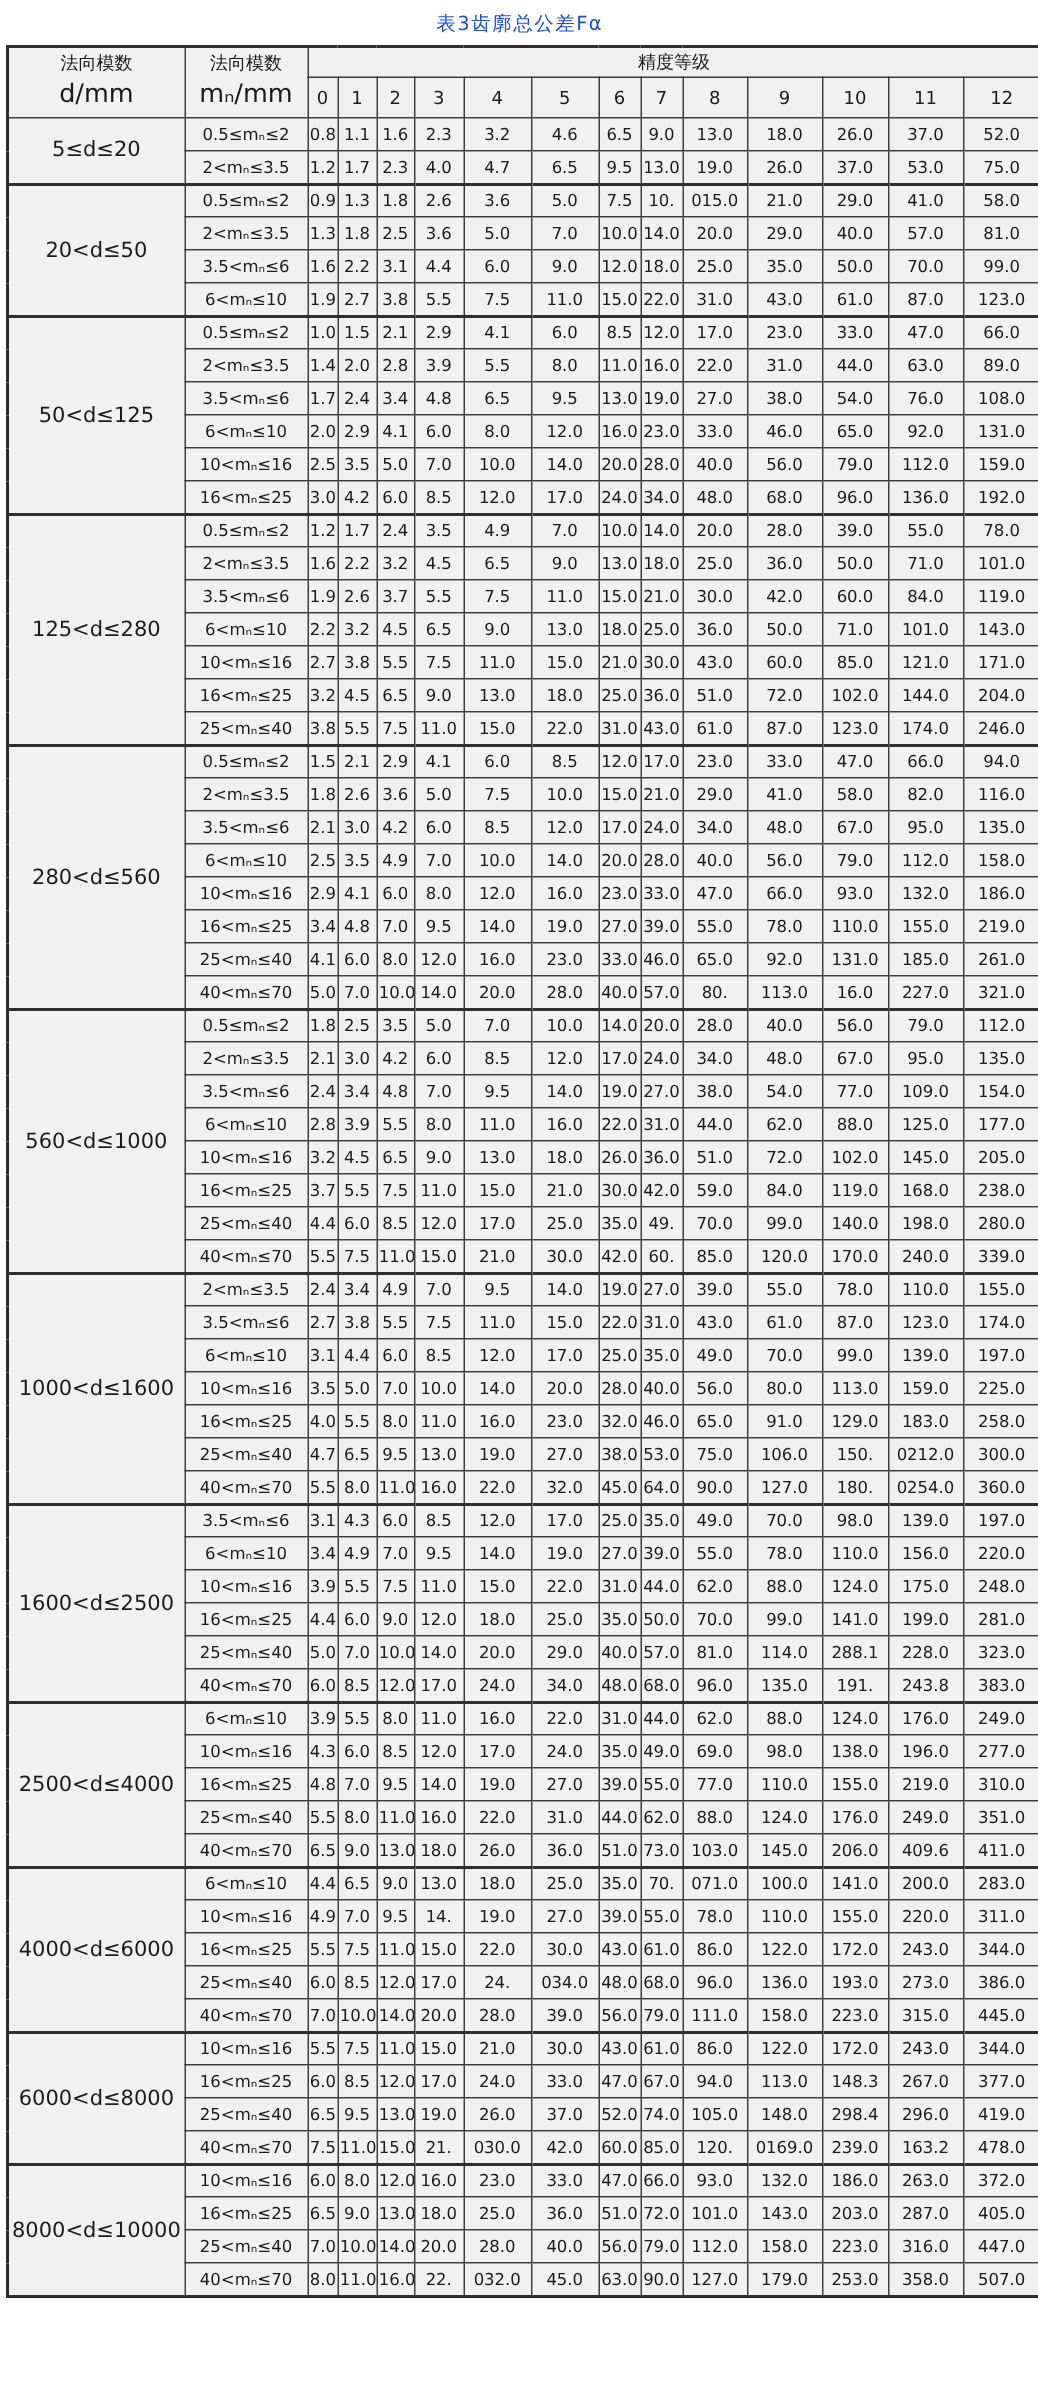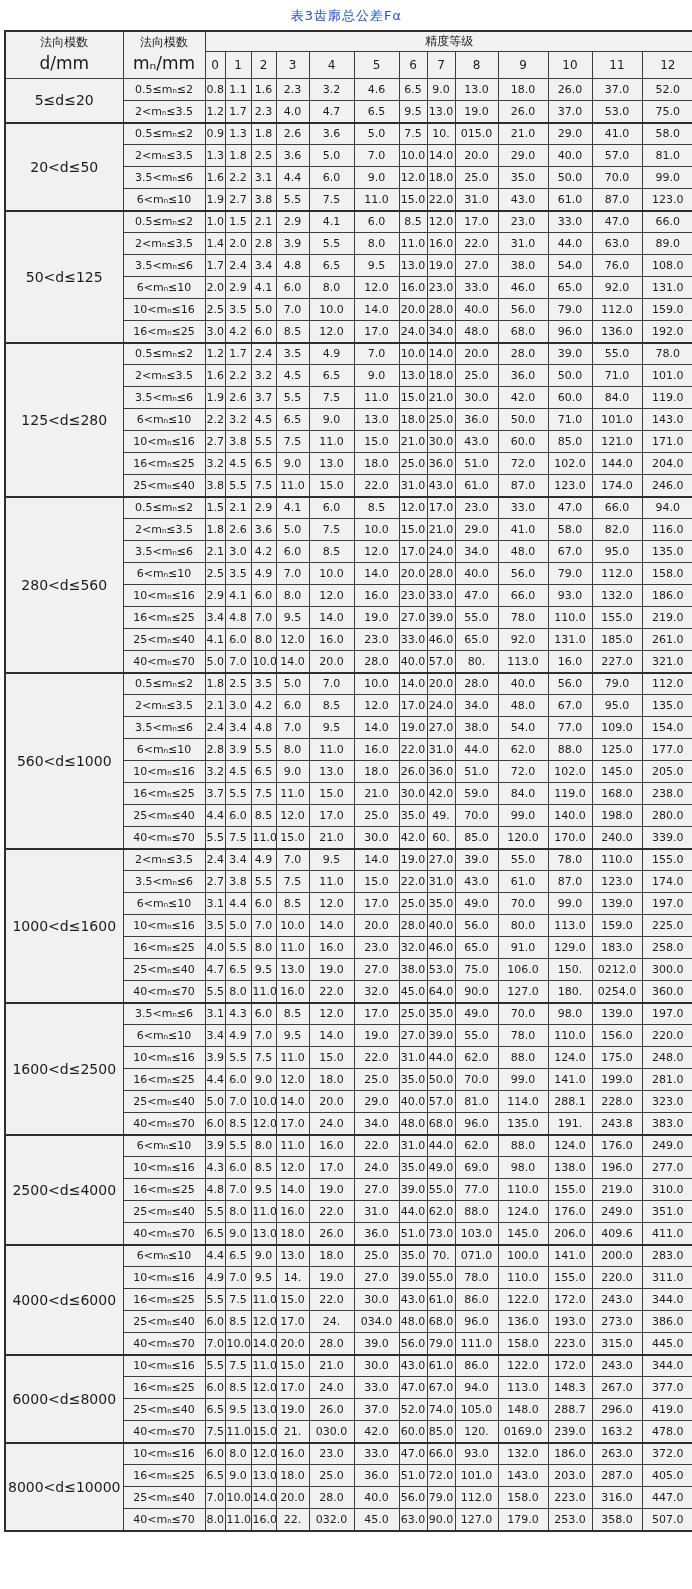--- a/index.html
+++ b/index.html
@@ -1081,21 +1081,21 @@
           <td class="vcell">6.5</td>
           <td class="vcell">9.5</td>
           <td class="vcell">13.0</td>
           <td class="vcell">19.0</td>
           <td class="vcell">26.0</td>
           <td class="vcell">37.0</td>
           <td class="vcell">52.0</td>
           <td class="vcell">74.0</td>
           <td class="vcell">105.0</td>
           <td class="vcell">148.0</td>
-          <td class="vcell">288.7</td>
+          <td class="vcell">298.4</td>
           <td class="vcell">296.0</td>
           <td class="vcell">419.0</td>
         </tr>
         <tr>
           <td class="mcell">40&lt;mₙ≤70</td>
           <td class="vcell">7.5</td>
           <td class="vcell">11.0</td>
           <td class="vcell">15.0</td>
           <td class="vcell">21.</td>
           <td class="vcell">030.0</td>

